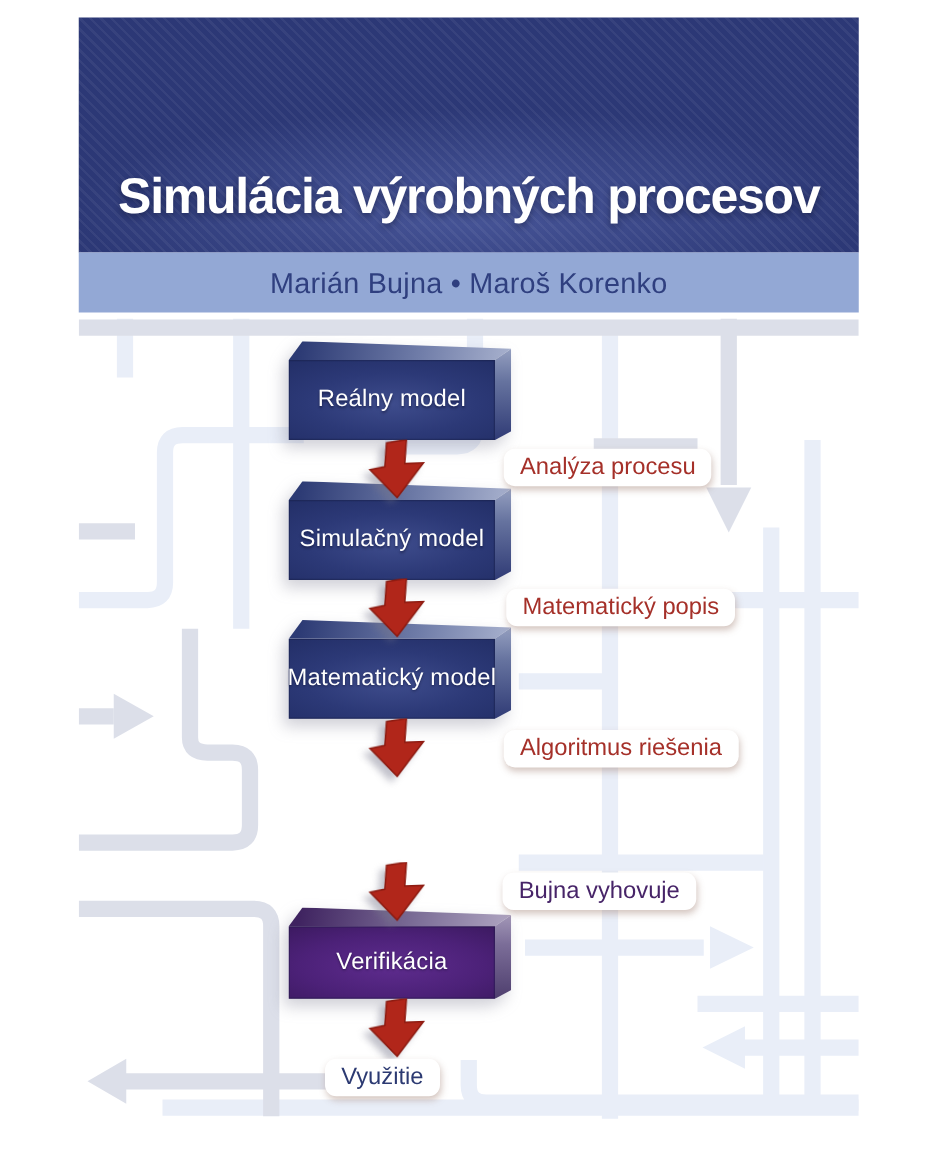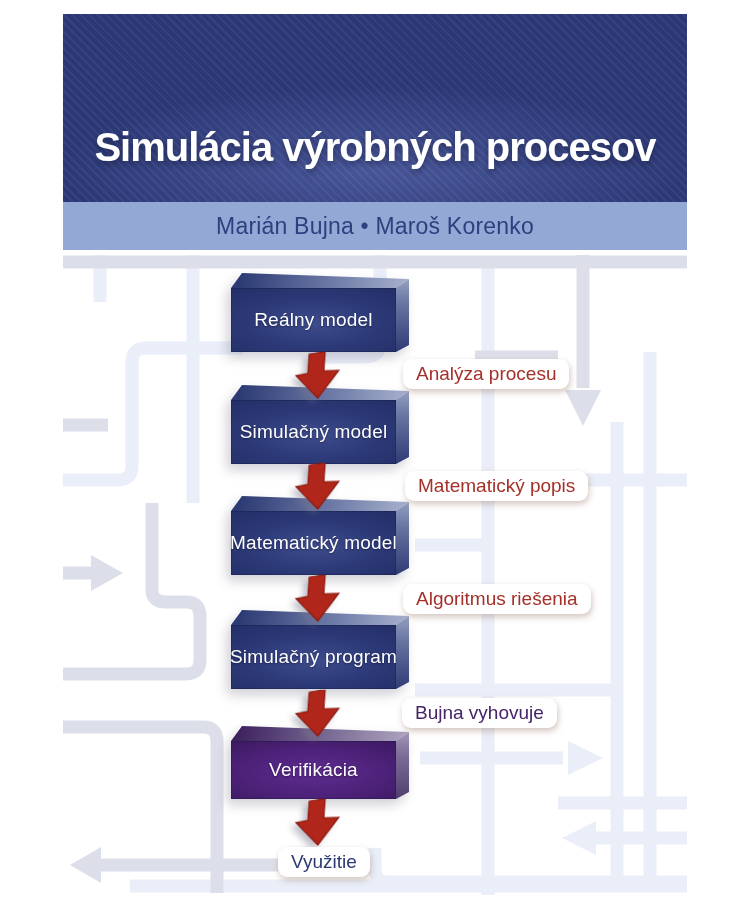--- a/index.html
+++ b/index.html
@@ -8,21 +8,21 @@
     overflow:hidden;font-family:"Liberation Sans",sans-serif;
   }
   
   .header{
     position:absolute;left:63px;top:14px;width:624px;height:188px;
     background:
       repeating-linear-gradient(45deg, rgba(255,255,255,0.05) 0 2px, rgba(255,255,255,0) 2px 6px),
       radial-gradient(ellipse 70% 60% at 50% 82%, #485699 0%, rgba(72,86,153,0) 72%),
       #2c3876;
     display:flex;align-items:flex-end;justify-content:center;
-    padding-bottom:32px;box-sizing:border-box;
+    padding-bottom:22px;box-sizing:border-box;
   }
   .title{
     color:#ffffff;font-size:40px;font-weight:bold;letter-spacing:-1px;
     text-shadow:0 3px 6px rgba(10,15,40,0.45);white-space:nowrap;
   }
   .authors-band{
     position:absolute;left:63px;top:202px;width:624px;height:48px;
     background:#93a8d5;display:flex;align-items:center;justify-content:center;
   }
   .authors{color:#2f3f7f;font-size:23px;font-weight:normal;letter-spacing:0.2px;}
@@ -69,21 +69,21 @@
 
   
   .pill{position:absolute;background:#ffffff;border-radius:9px;
     padding:4px 13px;font-size:19px;font-weight:normal;white-space:nowrap;
     box-shadow:1px 3px 6px rgba(150,115,100,0.42);}
   .pill.red{color:#a53029;}
   .pill.purple{color:#472468;}
   .pill.navy{color:#2c3a72;}
   .p1{left:403px;top:359px}.p2{left:405px;top:471px}
   .p3{left:403px;top:584px}.p4{left:402px;top:698px}
-  .p5{left:278px;top:847px}
+  .p5{left:260px;top:847px}
 </style>
 </head>
 <body>
 
 <div class="page">
 
   <div class="header">
     <div class="title">Simulácia výrobných procesov</div>
   </div>
 
@@ -141,27 +141,20 @@
   </div>
 
   <div class="box3d b3">
     <div class="face top"></div>
     <div class="face side"></div>
     <div class="face front">
       <span class="box-label">Matematický model</span>
     </div>
   </div>
 
-  <div class="box3d b4">
-    <div class="face top"></div>
-    <div class="face side"></div>
-    <div class="face front">
-      <span class="box-label">Simulačný program</span>
-    </div>
-  </div>
 
   <div class="box3d purple b5">
     <div class="face top"></div>
     <div class="face side"></div>
     <div class="face front">
       <span class="box-label">Verifikácia</span>
     </div>
   </div>
 
   <svg class="flow-arrow a1" viewBox="0 0 50 48">

